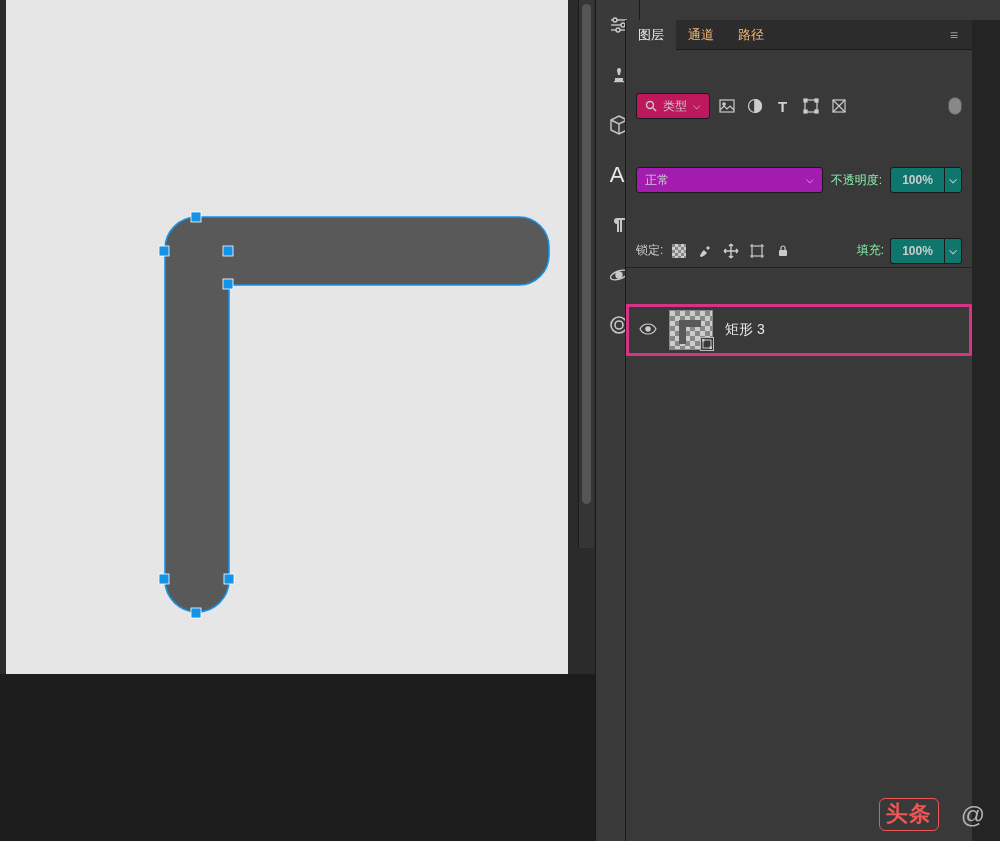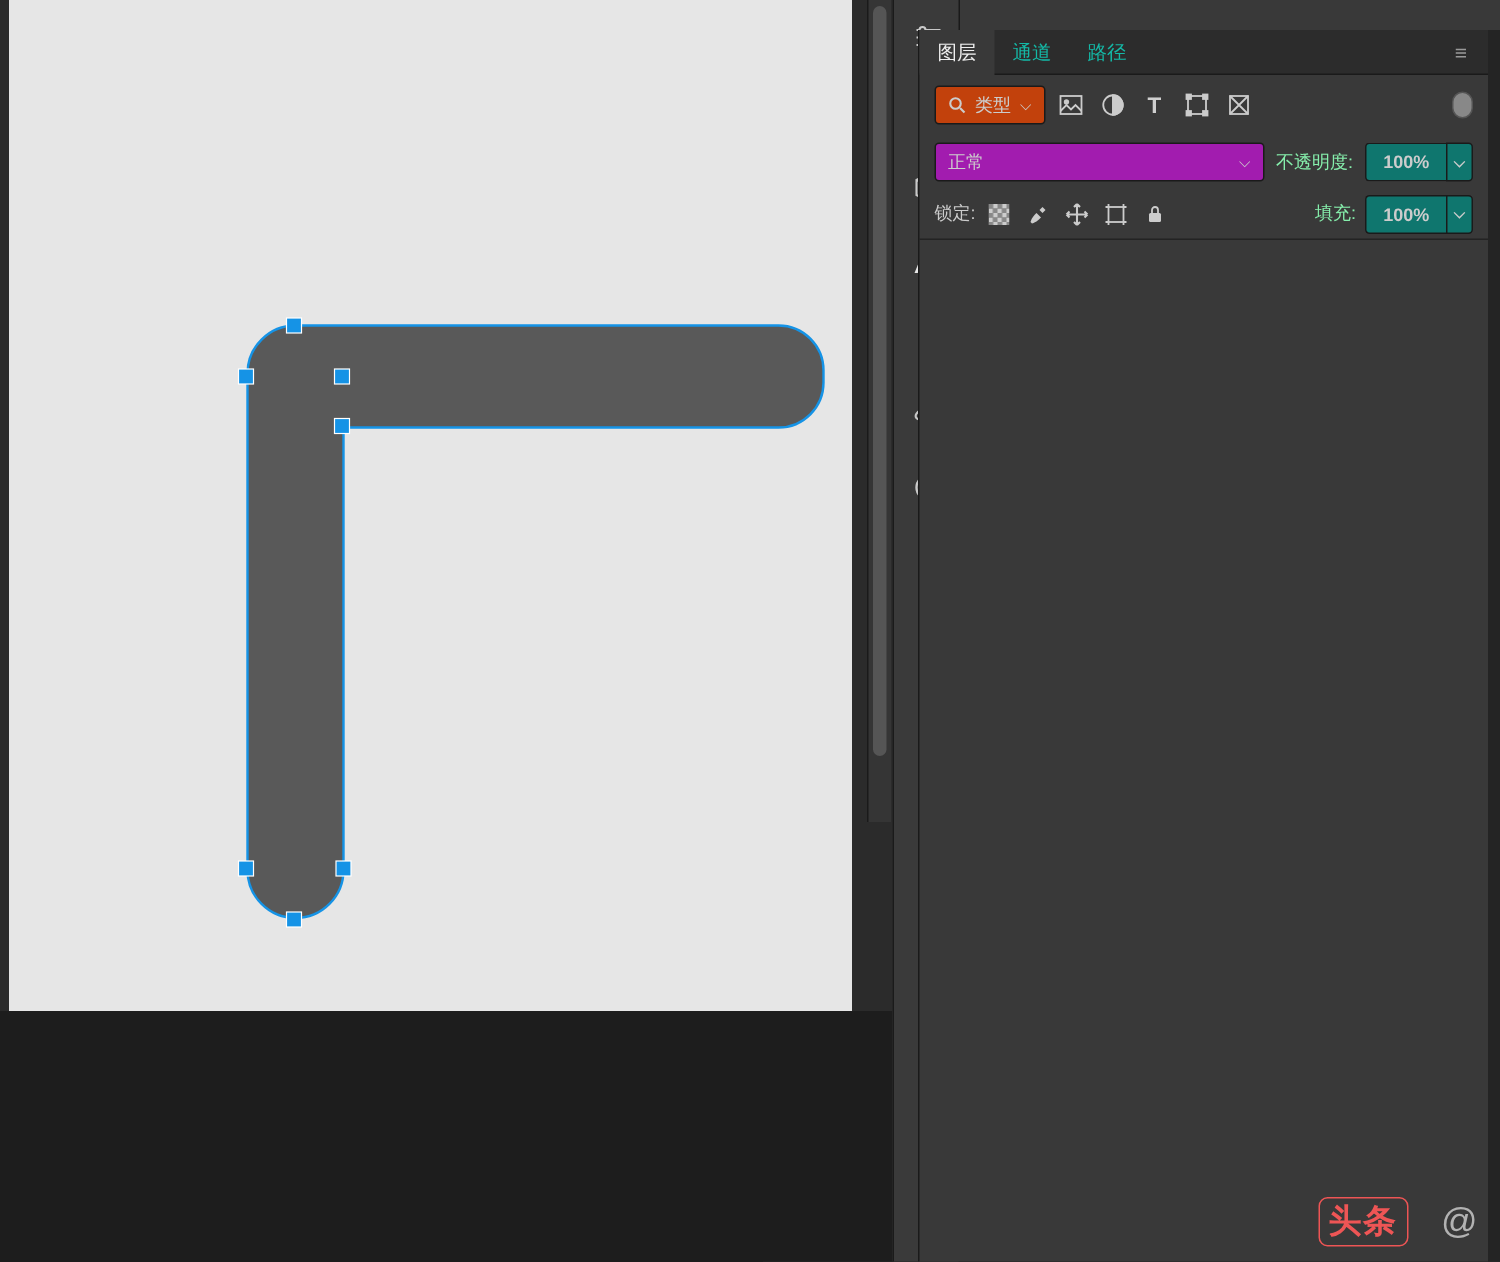--- a/index.html
+++ b/index.html
@@ -47,42 +47,42 @@
   }
 
   
   .right-top {
     position: absolute; left: 640px; top: 0; width: 360px; height: 20px;
     background: #393939;
   }
 
   
   .layers-panel {
-    position: absolute; left: 612px; top: 20px; width: 380px; height: 821px;
+    position: absolute; left: 625px; top: 20px; width: 347px; height: 821px;
     background: #393939; border-left: 1px solid #1a1a1a;
-    display: flex; flex-direction: column;
+    display: flex; flex-direction: column; gap: 36px;
   }
   .panel-tabs {
     display: flex; align-items: center; height: 30px;
     background: #2c2c2c; border-bottom: 1px solid #1a1a1a;
     padding-right: 10px;
   }
   .panel-tab {
     padding: 0 12px; height: 30px; line-height: 30px;
-    color: #14b8a6; cursor: pointer; font-size: 13px;
+    color: #fdba74; cursor: pointer; font-size: 13px;
   }
   .panel-tab.active { background: #393939; color: #eee; }
   .panel-menu { margin-left: auto; color: #999; cursor: pointer; font-size: 14px; padding: 0 4px; }
 
   .filter-row {
     display: flex; align-items: center; height: 40px; padding: 0 10px; gap: 6px;
   }
   .kind-select {
     display: flex; align-items: center; gap: 6px;
-    background: #c2410c; border: 1px solid #1a1a1a; border-radius: 3px;
+    background: #be185d; border: 1px solid #1a1a1a; border-radius: 3px;
     padding: 3px 8px; height: 26px; cursor: pointer;
   }
   .filter-ic {
     width: 22px; height: 22px; display: flex; align-items: center; justify-content: center;
     color: #cfcfcf; cursor: pointer;
   }
   .filter-dot {
     width: 14px; height: 18px; border-radius: 7px; background: #888;
     border: 1px solid #555; margin-left: auto;
   }
@@ -338,20 +338,41 @@
     </div>
     <span class="lblrt" style="margin-left:auto">填充:</span>
     <div style="display:flex">
       <div class="pct-box">100%</div>
       <div class="dd-btn">
           <span style="font-size:10px;color:#ccc">⌵</span>
         </div>
     </div>
   </div>
 
+  <div class="layer-row selected">
+    <div class="eye">
+      <svg width="18" height="12" viewBox="0 0 18 12" fill="none" stroke="#ccc" stroke-width="1.2">
+          <path d="M1 6c2-4 6-5 8-5s6 1 8 5c-2 4-6 5-8 5S3 10 1 6z"></path>
+          <circle cx="9" cy="6" r="2.2" fill="#ccc"></circle>
+        </svg>
+    </div>
+    <div class="thumb checker">
+      <svg width="36" height="32" viewBox="0 0 36 32">
+          <path d="M6 6h22v7H13v17H6z" fill="#595959"></path>
+        </svg>
+      <div class="vec-badge">
+        <svg width="10" height="10" viewBox="0 0 10 10" fill="none" stroke="#ccc" stroke-width="1">
+            <rect x="1" y="1" width="8" height="8"></rect>
+            <rect x="0" y="0" width="2" height="2" fill="#ccc"></rect>
+            <rect x="8" y="8" width="2" height="2" fill="#ccc"></rect>
+          </svg>
+      </div>
+    </div>
+    <div class="layer-name">矩形 3</div>
+  </div>
 
 
 </div>
 
 <div class="watermark">
   <span class="wm-chip">头条</span>
   <span class="gray">@</span>
 </div>
 
 </body></html>

